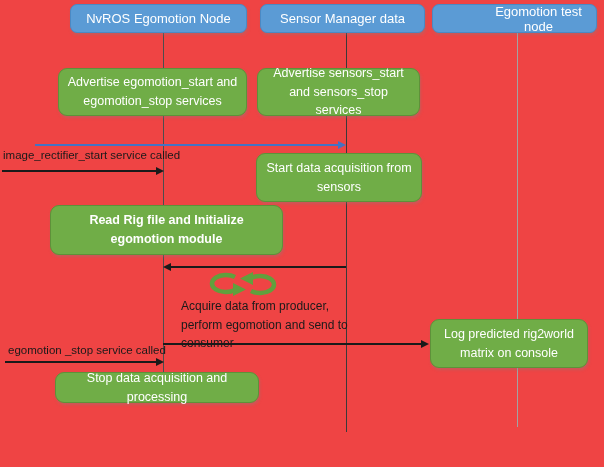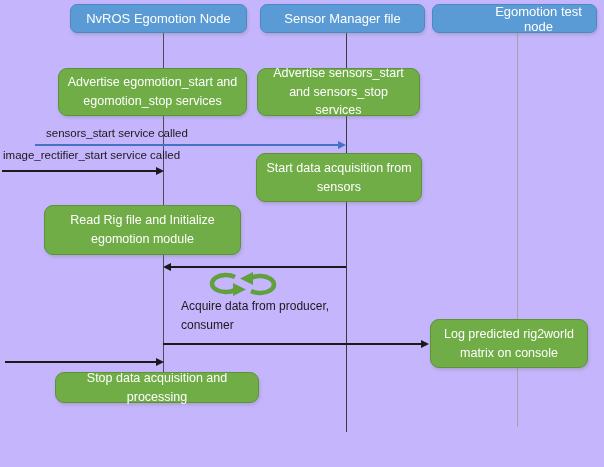--- a/index.html
+++ b/index.html
@@ -1,17 +1,17 @@
 <!DOCTYPE html>
 <html><head>
 <meta charset="utf-8">
 <style>
   html,body { margin:0; padding:0; background:#ffffff; }
   .canvas {
-    position:relative; width:604px; height:467px; background:#c4b5fd;
+    position:relative; width:604px; height:467px; background:#ef4444;
     font-family:"Liberation Sans", sans-serif; overflow:hidden;
   }
   .lifeline { position:absolute; width:1px; z-index:1; }
   .ll-dark   { background:#4d4d4d; }
   .ll-darker { background:#3a3a3a; }
   .ll-gray   { background:#a3a3a3; }
 
   .node {
     position:absolute; height:29px; box-sizing:border-box; z-index:3;
     background:#5B9BD5; border:1.5px solid #4a89c4; border-radius:7px;
@@ -43,46 +43,45 @@
 <div class="canvas">
 
   <div class="lifeline ll-dark" style="left:163px; top:33px; height:347px;"></div>
   <div class="lifeline ll-darker" style="left:346px; top:33px; height:399px;"></div>
   <div class="lifeline ll-gray" style="left:517px; top:33px; height:394px;"></div>
 
   <div class="node" style="left:70px;  top:4px; width:177px;">
     <span>NvROS Egomotion Node</span>
   </div>
   <div class="node" style="left:260px; top:4px; width:165px;">
-    <span>Sensor Manager file</span>
+    <span>Sensor Manager data</span>
   </div>
   <div class="node" style="left:432px; top:4px; width:165px;padding-left:48px;">
     <span>Egomotion test node</span>
   </div>
 
   <div class="activity" style="left:257px; top:68px;  width:163px; height:48px;">
     <span>Advertise sensors_start and sensors_stop services</span>
   </div>
   <div class="activity" style="left:58px;  top:68px;  width:189px; height:48px;">
     <span>Advertise egomotion_start and egomotion_stop services</span>
   </div>
   <div class="activity" style="left:256px; top:153px; width:166px; height:49px;text-align:center;">
     <span>Start data acquisition from sensors</span>
   </div>
-  <div class="activity" style="left:44px;  top:205px; width:197px; height:50px;">
+  <div class="activity" style="left:50px;  top:205px; width:233px; height:50px;font-weight:bold;">
     <span>Read Rig file and Initialize egomotion module</span>
   </div>
   <div class="activity" style="left:430px; top:319px; width:158px; height:49px;">
     <span>Log predicted rig2world matrix on console</span>
   </div>
   <div class="activity" style="left:55px;  top:372px; width:204px; height:31px;">
     <span>Stop data acquisition and processing</span>
   </div>
 
-  <div class="lbl" style="left:46px; top:127px;">sensors_start service called</div>
   <div class="msg-line blue" style="left:35px; top:144px; width:303px;"></div>
   <div class="ah ah-r blue" style="left:338px; top:141px;"></div>
 
   <div class="lbl" style="left:3px; top:149px;">image_rectifier_start service called</div>
   <div class="msg-line" style="left:2px; top:170px; width:154px;"></div>
   <div class="ah ah-r" style="left:156px; top:167px;"></div>
 
   <div class="msg-line" style="left:171px; top:266px; width:175px;"></div>
   <div class="ah ah-l" style="left:163px; top:263px;"></div>
 
@@ -90,22 +89,24 @@
     <svg width="80" height="26" viewBox="0 0 80 26">
       <path d="M 32 6 A 14 8.5 0 1 0 32 19" fill="none" stroke="#61a03d" stroke-width="4.5" stroke-linecap="butt"></path>
       <polygon points="30,12 30,25 43,18.5" fill="#61a03d"></polygon>
       <path d="M 48 20 A 14 8.5 0 1 0 48 7" fill="none" stroke="#61a03d" stroke-width="4.5" stroke-linecap="butt"></path>
       <polygon points="50,1 50,14 37,7.5" fill="#61a03d"></polygon>
     </svg>
   </div>
 
   <div class="note" style="left:181px; top:297px;">
     <div>Acquire data from producer,</div>
+    <div>perform egomotion and send to</div>
     <div>consumer</div>
   </div>
 
   <div class="msg-line" style="left:163px; top:343px; width:258px;"></div>
   <div class="ah ah-r" style="left:421px; top:340px;"></div>
 
+  <div class="lbl" style="left:8px; top:344px;">egomotion _stop service called</div>
   <div class="msg-line" style="left:5px; top:361px; width:151px;"></div>
   <div class="ah ah-r" style="left:156px; top:358px;"></div>
 
 </div>
 
 </body></html>

